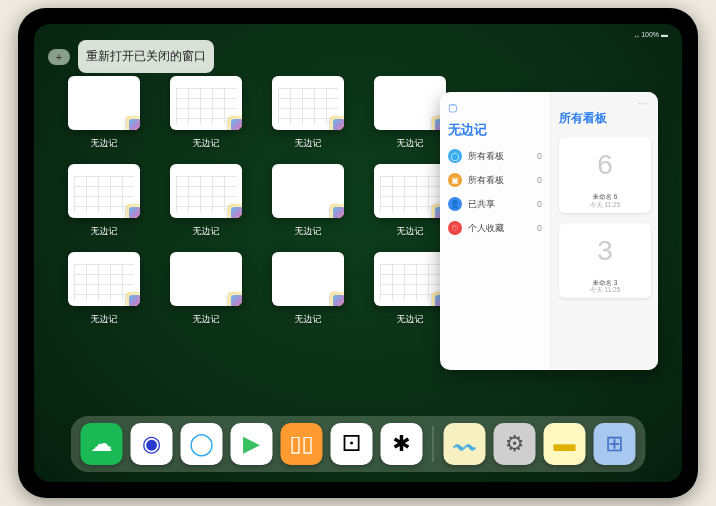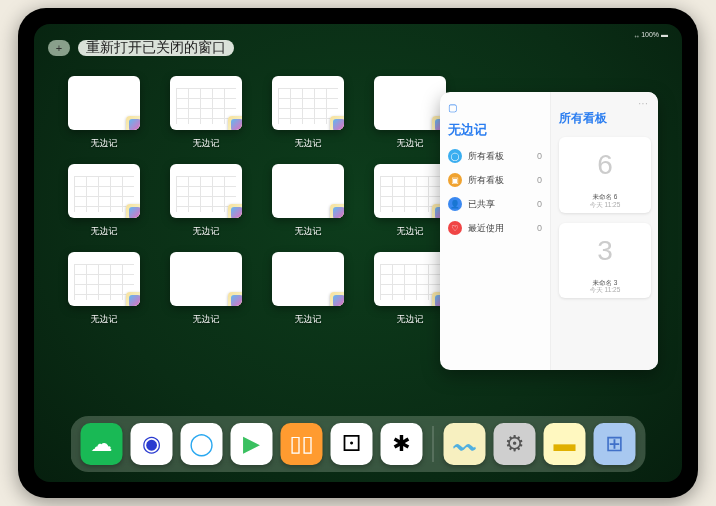--- a/index.html
+++ b/index.html
@@ -49,26 +49,26 @@
     border-radius: 8px;
     background: rgba(170,190,170,0.8);
     color: #333;
     font-size: 11px;
     display: flex;
     align-items: center;
     justify-content: center;
     cursor: pointer;
   }
   .reopen-pill {
-    height: 16px;
+    height: 33px;
     padding: 0 8px;
     border-radius: 8px;
     background: rgba(230,235,228,0.95);
     color: #222;
-    font-size: 14px;
+    font-size: 12px;
     display: flex;
     align-items: center;
     cursor: pointer;
   }
   .grid {
     position: absolute;
     top: 52px;
     left: 34px;
     width: 400px;
     display: flex;
@@ -323,21 +323,21 @@
               <span>所有看板</span>
               <span class="count">0</span>
             </div>
             <div class="panel-item">
               <div class="dot" style="background: rgb(58, 136, 240);">👤</div>
               <span>已共享</span>
               <span class="count">0</span>
             </div>
             <div class="panel-item">
               <div class="dot" style="background: rgb(240, 69, 69);">♡</div>
-              <span>最近使用</span>
+              <span>个人收藏</span>
               <span class="count">0</span>
             </div>
           </div>
       </div>
       <div class="panel-right">
         <div class="more-icon">···</div>
         <div class="panel-title2">所有看板</div>
         <div id="boards">
             <div class="board-card">
               <div class="board-preview">6</div>

